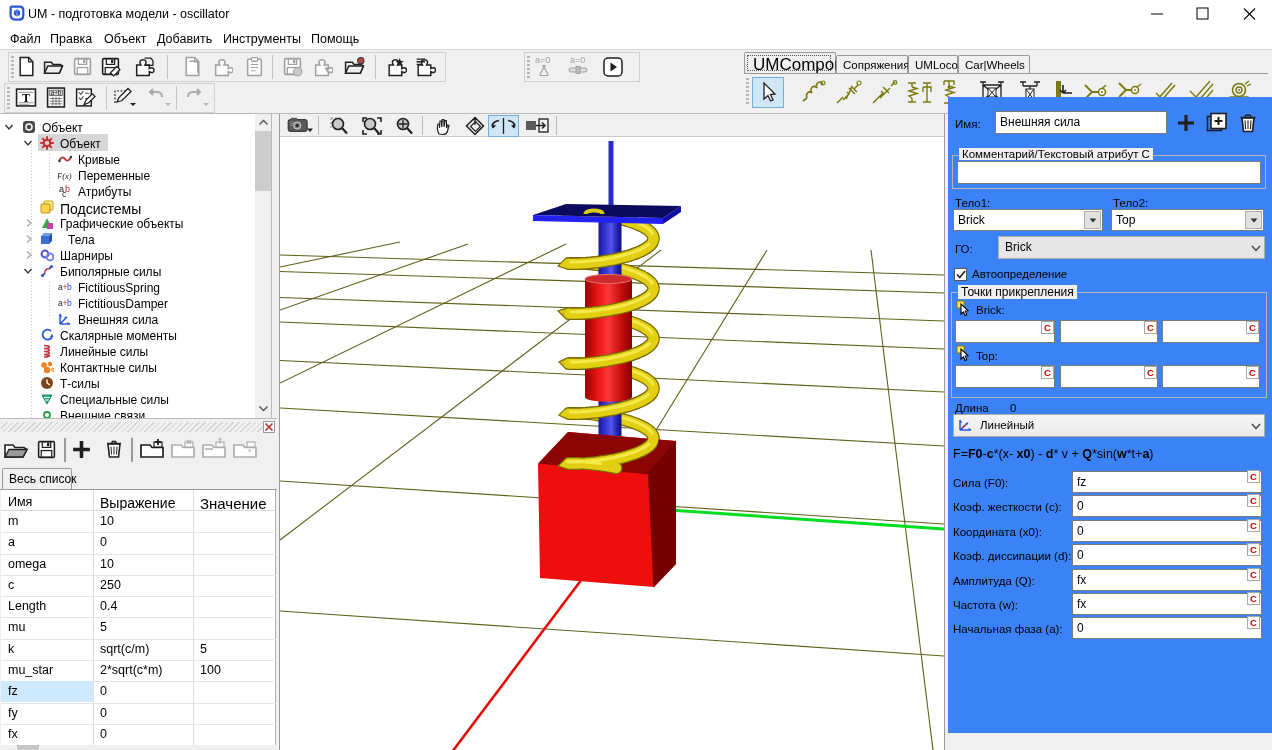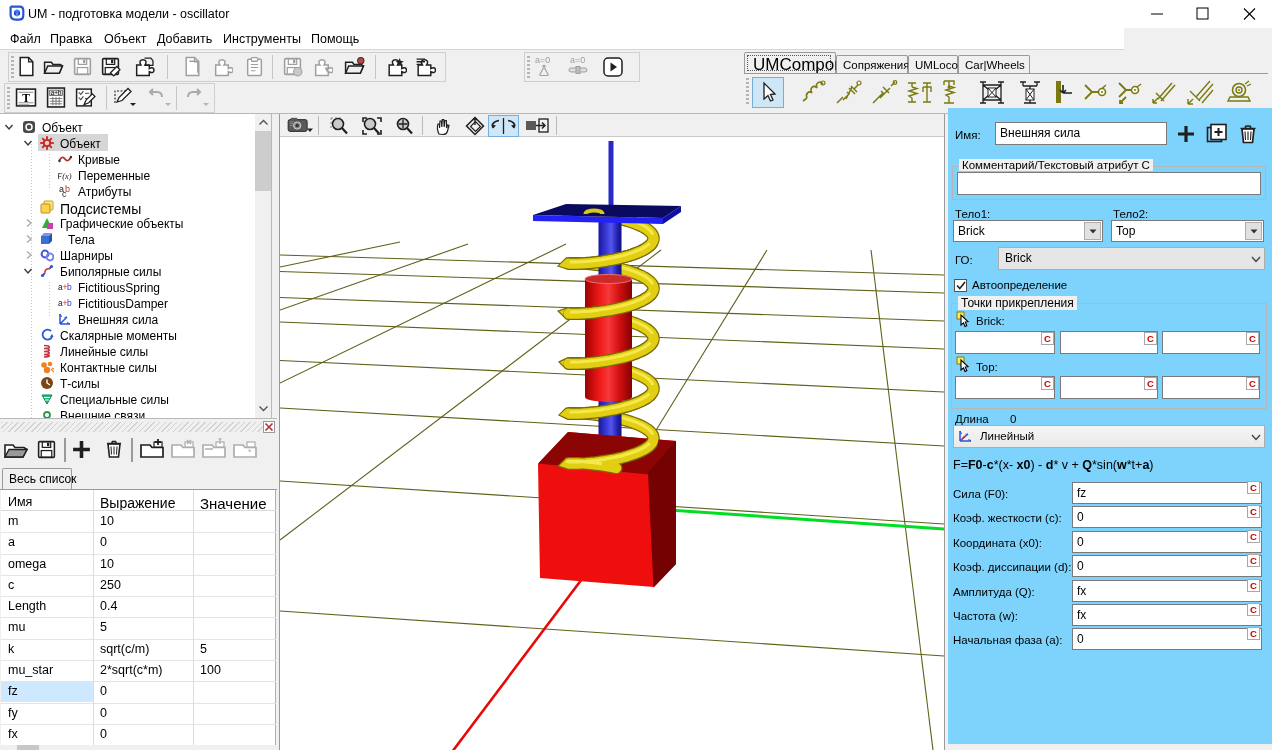--- a/index.html
+++ b/index.html
@@ -22,21 +22,21 @@
     <path d="M9 8 L9 11.4" stroke="#c8d6f8" stroke-width="0.8"></path>
   </svg>
   <div class="abs" style="left:28px;top:7px;font-size:12.5px;color:#000">UM - подготовка модели - oscillator</div>
   <svg class="abs" style="left:1134px;top:0" width="138" height="28" viewBox="0 0 138 28">
     <line x1="17" y1="14" x2="29" y2="14" stroke="#000" stroke-width="1"></line>
     <rect x="63" y="8" width="11" height="11" fill="none" stroke="#000" stroke-width="1"></rect>
     <line x1="110" y1="8.5" x2="121" y2="19.5" stroke="#000" stroke-width="1.1"></line>
     <line x1="121" y1="8.5" x2="110" y2="19.5" stroke="#000" stroke-width="1.1"></line>
   </svg>
 </div>
-<div class="abs" style="left:0;top:28px;width:1124px;height:22px;background:#ffffff;border-bottom:1px solid #d7d7d7">
+<div class="abs" style="left:0;top:28px;width:1272px;height:22px;background:#ffffff;border-bottom:1px solid #d7d7d7">
     <div class="abs" style="left:10px;top:4px;font-size:12.5px">Файл</div>
     <div class="abs" style="left:50px;top:4px;font-size:12.5px">Правка</div>
     <div class="abs" style="left:104px;top:4px;font-size:12.5px">Объект</div>
     <div class="abs" style="left:157px;top:4px;font-size:12.5px">Добавить</div>
     <div class="abs" style="left:223px;top:4px;font-size:12.5px">Инструменты</div>
     <div class="abs" style="left:311px;top:4px;font-size:12.5px">Помощь</div>
   </div>
 <div class="abs" style="left:0;top:50px;width:1272px;height:64px;background:#f0f0f0;border-bottom:1px solid #b9b9b9"></div>
 <div class="abs" style="left:8px;top:52px;width:438px;height:30px;border:1px solid #cfcfcf"></div>
 <div class="abs" style="left:11px;top:56px;width:3px;height:22px;background:repeating-linear-gradient(180deg,#b5b5b5 0 2px,transparent 2px 4px)"></div>
@@ -579,21 +579,21 @@
       </svg>
       <svg class="abs" style="left:245px;top:3px" width="24" height="18" viewBox="0 0 24 18">
         <rect x="1" y="4" width="10" height="9" fill="#5a5a5a"></rect>
         <path d="M11 8.5 L20 8.5 M17 5.5 L20 8.5 L17 11.5" fill="none" stroke="#1f1f1f" stroke-width="1.5"></path>
         <rect x="14" y="2" width="9" height="13" fill="none" stroke="#1f1f1f" stroke-width="1.3"></rect>
       </svg>
       <div class="abs" style="left:276px;top:2px;width:1px;height:19px;background:#b9b9b9"></div>
     </div>
   </div>
 <div class="abs" style="left:944px;top:114px;width:4px;height:636px;background:#f0f0f0;border-left:1px solid #9a9a9a"></div>
-<div class="abs" style="left:948px;top:108px;width:324px;height:636px;background:#7dd3fc;overflow:hidden">
+<div class="abs" style="left:948px;top:97px;width:324px;height:636px;background:#3b82f6;overflow:hidden">
     <div class="abs lbl" style="left:7px;top:21px">Имя:</div>
     <div class="inp" style="left:47px;top:14px;width:172px;height:23px;line-height:17px">Внешняя сила</div>
     <svg class="abs" style="left:228px;top:16px" width="20" height="20" viewBox="0 0 20 20">
       <path d="M10 2 L10 18 M2 10 L18 10" stroke="#1f1f1f" stroke-width="3.2"></path>
     </svg>
     <svg class="abs" style="left:258px;top:15px" width="22" height="22" viewBox="0 0 22 22">
       <rect x="1.5" y="4.5" width="14" height="14" fill="none" stroke="#1f1f1f" stroke-width="1.6"></rect>
       <rect x="5" y="1.5" width="15" height="15" fill="#fff" stroke="#1f1f1f" stroke-width="1.6"></rect>
       <path d="M12.5 5 L12.5 13 M8.5 9 L16.5 9" stroke="#1f1f1f" stroke-width="2"></path>
     </svg>

